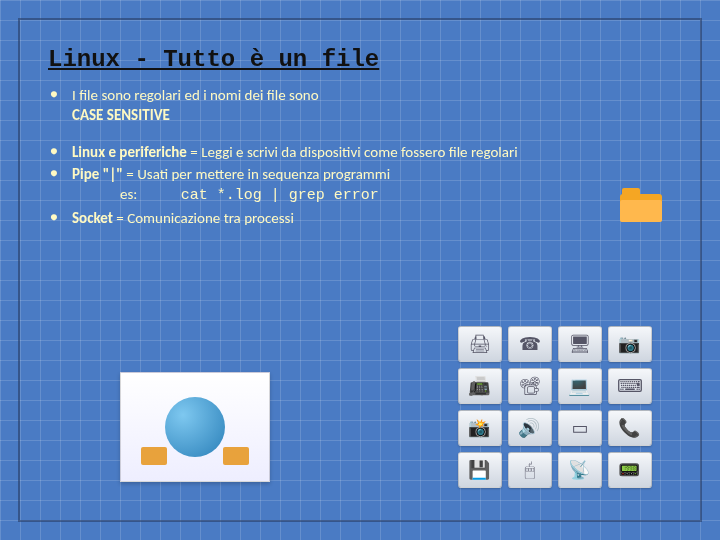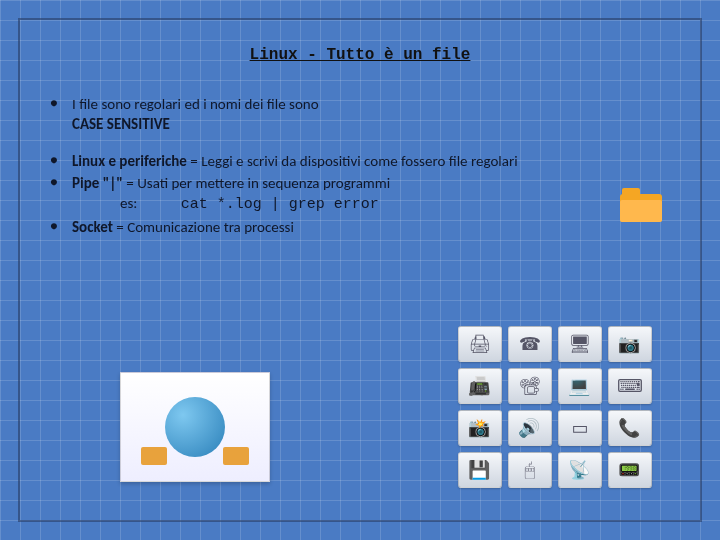--- a/index.html
+++ b/index.html
@@ -17,32 +17,31 @@
     overflow: hidden;
   }
   .frame {
     position: absolute;
     top: 18px; left: 18px; right: 18px; bottom: 18px;
     border: 2px solid rgba(40,60,100,0.6);
     padding: 26px 28px;
   }
   h1 {
     font-family: "Courier New", monospace;
-    font-size: 16px;
+    font-size: 24px;
     font-weight: bold;
     text-decoration: underline;
-    margin-bottom: 30px;
+    margin-bottom: 12px;
     color: #111;
-    text-align: center;
   }
   ul.bullets {
     list-style: none;
     font-size: 15px;
     line-height: 1.35;
-    color: #0f172a;
+    color: #fef9c3;
   }
   ul.bullets > li {
     position: relative;
     padding-left: 24px;
     margin-bottom: 2px;
   }
   ul.bullets > li::before {
     content: "●";
     position: absolute;
     left: 2px;

